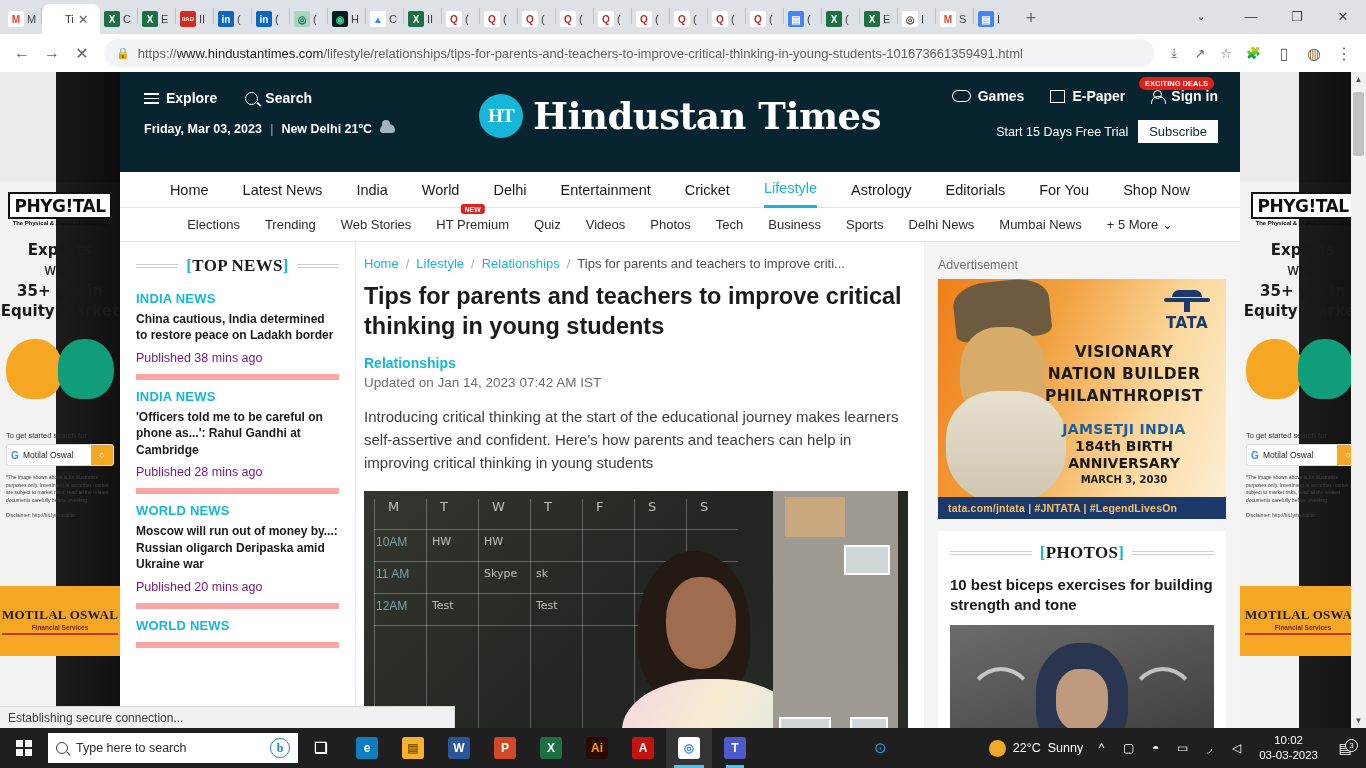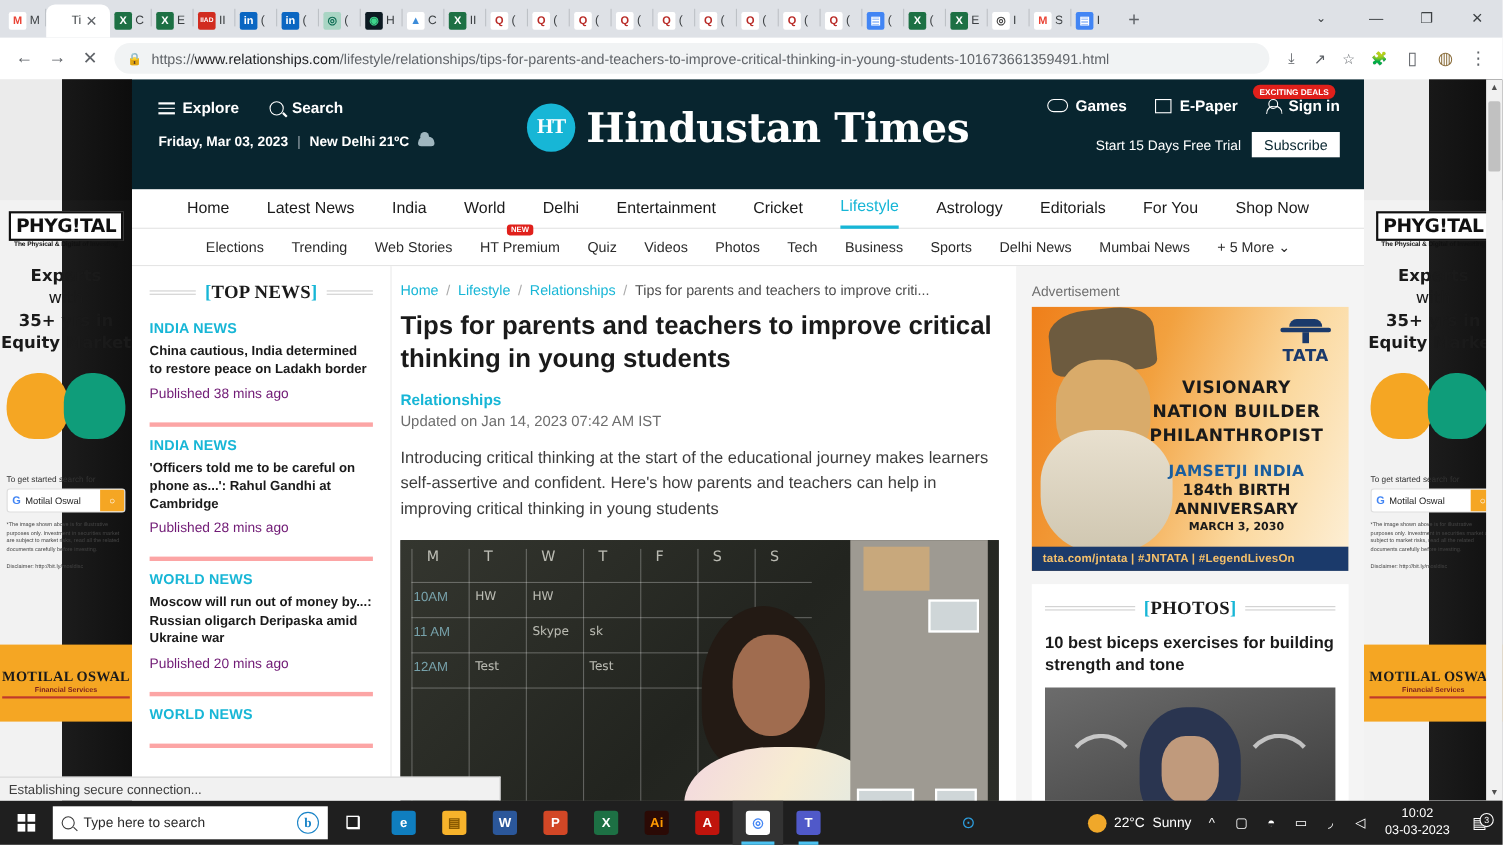--- a/index.html
+++ b/index.html
@@ -174,21 +174,21 @@
      border-left: 1px solid #ececec; }
   .colR { width: 316px; flex:0 0 316px; background:#f4f4f4; padding: 8px 14px 0; }
 
   .secthead { display:flex; align-items:center; gap: 8px; margin-bottom: 6px;}
   .secthead .bar { flex:1; border-top:1px solid #cfcfcf; border-bottom:1px solid #cfcfcf;
      height: 4px; }
   .secthead .t { font-family:"Liberation Serif", serif; font-weight:bold; font-size: 17px;
      color:#1a1a1a; letter-spacing:0.3px; white-space:nowrap; }
   .secthead .t b { color:#17b6d6; font-weight:bold; }
 
-  .newsitem { padding: 9px 0 19px; border-bottom: 4px solid #fca5a5; }
+  .newsitem { padding: 9px 0 9px; border-bottom: 6px solid #fca5a5; }
   .kicker { color:#17b6d6; font-size: 13px; font-weight: bold; letter-spacing:0.2px; }
   .headline { font-size: 12px; font-weight: bold; color:#1a1a1a; line-height: 1.37;
      margin-top: 5px; }
   .pubtime { font-size: 12.5px; color:#701a75; margin-top: 7px; }
 
   .crumbs { display:flex; align-items:center; gap: 7px; font-size: 13px;
      color:#5a5a5a; margin-bottom: 10px; flex-wrap: nowrap; overflow:hidden; }
   .crumbs a { color:#17b6d6; text-decoration:none; }
   .crumbs .sl { color:#aaa; }
   .crumbs .cur { color:#4c4c4c; white-space:nowrap; }
@@ -461,21 +461,21 @@
       <div>✕</div>
     </div>
   </div>
 
   <div class="toolbar">
     <div class="tbtn">←</div>
     <div class="tbtn">→</div>
     <div class="tbtn">✕</div>
     <div class="omnibox">
       <span style="font-size:11px;">🔒</span>
-      <span class="url"><span>https://</span><b>www.relationships.com</b><span>/lifestyle/relationships/tips-for-parents-and-teachers-to-improve-critical-thinking-in-young-students-101673661359491.html</span></span>
+      <span class="url"><span>https://</span><b>www.hindustantimes.com</b><span>/lifestyle/relationships/tips-for-parents-and-teachers-to-improve-critical-thinking-in-young-students-101673661359491.html</span></span>
     </div>
     <div class="omni-icons">
       <div>⤓</div>
       <div>↗</div>
       <div>☆</div>
     </div>
     <div class="tbtn" style="font-size:12px;">🧩</div>
     <div class="tbtn">▯</div>
     <div class="tbtn" style="color:#8a6d3b;">◍</div>
     <div class="tbtn">⋮</div>

